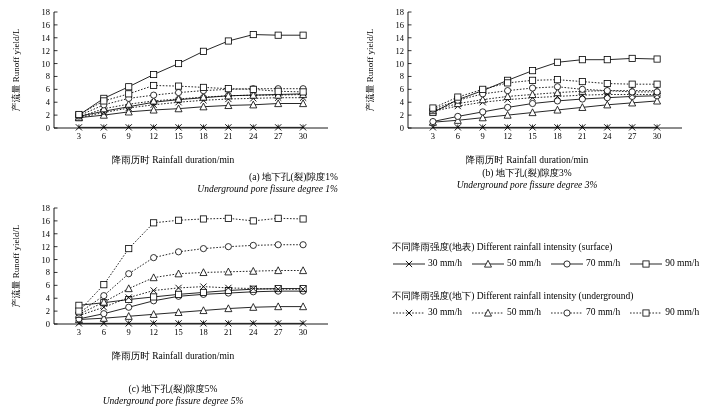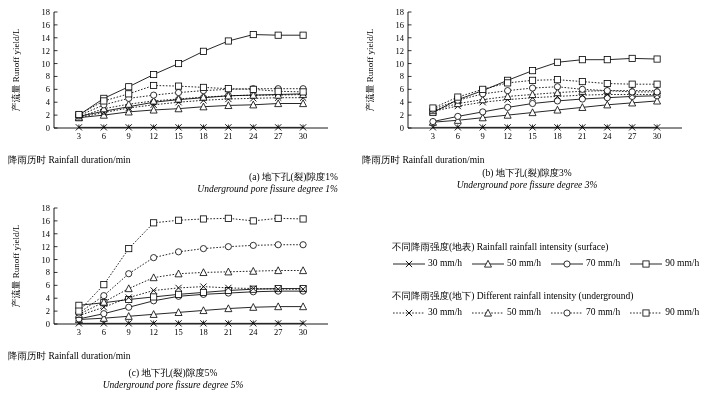--- a/index.html
+++ b/index.html
@@ -3,21 +3,21 @@
 <meta charset="utf-8">
 <style>
   html,body{margin:0;padding:0;}
   body{width:705px;height:408px;background:#ffffff;font-family:"Liberation Serif",serif;color:#000;position:relative;overflow:hidden;}
   .panel{position:absolute;}
   .plot-wrap{position:relative;}
   svg{display:block;}
   .cap{text-align:center;font-size:9.5px;line-height:12px;}
   .cap .l1{white-space:nowrap;}
   .cap .l2{white-space:nowrap;font-style:italic;}
-  .axis-x-title{font-size:9.5px;}
+  .axis-x-title{text-align:center;font-size:9.5px;}
   .legend{position:absolute;font-size:9.5px;line-height:15px;}
   .legend .head{font-size:9.5px;margin-bottom:1px;white-space:nowrap;}
   .legend .row{display:flex;align-items:center;white-space:nowrap;gap:0px;}
   .legend .row span.lbl{margin-right:7px;}
   .legend-svg{vertical-align:middle;}
 </style>
 </head>
 <body>
 
 <div class="panel" id="panel-a" style="left:8px;top:4px;">
@@ -496,28 +496,28 @@
         <rect x="142.53636363636363" y="19.72222222222222" width="6.2" height="6.2" fill="#fff" stroke="#000" stroke-width="0.8"></rect>
         <rect x="167.44545454545457" y="17.14444444444444" width="6.2" height="6.2" fill="#fff" stroke="#000" stroke-width="0.8"></rect>
         <rect x="192.35454545454544" y="15.855555555555549" width="6.2" height="6.2" fill="#fff" stroke="#000" stroke-width="0.8"></rect>
         <rect x="217.26363636363638" y="15.211111111111132" width="6.2" height="6.2" fill="#fff" stroke="#000" stroke-width="0.8"></rect>
         <rect x="242.1727272727273" y="17.7888888888889" width="6.2" height="6.2" fill="#fff" stroke="#000" stroke-width="0.8"></rect>
         <rect x="267.08181818181816" y="15.211111111111132" width="6.2" height="6.2" fill="#fff" stroke="#000" stroke-width="0.8"></rect>
         <rect x="291.9909090909091" y="15.855555555555549" width="6.2" height="6.2" fill="#fff" stroke="#000" stroke-width="0.8"></rect>
       </svg>
   </div>
   <div class="axis-x-title" style="width:330px;margin-top:0px;">降雨历时 Rainfall duration/min</div>
-  <div class="cap" style="width:330px;margin-top:4px;">
+  <div class="cap" style="width:330px;margin-top:20px;">
     <div class="l1">(c) 地下孔(裂)隙度5%</div>
     <div class="l2">Underground pore fissure degree 5%</div>
   </div>
 </div>
 
 <div class="legend" style="left:392px;top:240px;">
-  <div class="head">不同降雨强度(地表) Rainfall rainfall intensity (surface)</div>
+  <div class="head">不同降雨强度(地表) Different rainfall intensity (surface)</div>
   <div class="row" id="legend-surface">
       <span style="display: inline-flex; align-items: center;">
         <svg width="34" height="12" class="legend-svg">
           <line x1="1" y1="6" x2="33" y2="6" stroke="#000" stroke-width="0.85"></line>
           <line x1="13.9" y1="2.9" x2="20.1" y2="9.1" stroke="#000" stroke-width="0.9"></line>
           <line x1="13.9" y1="9.1" x2="20.1" y2="2.9" stroke="#000" stroke-width="0.9"></line>
         </svg>
         <span class="lbl" style="margin-left: 2px;">30 mm/h</span>
       </span>
       <span style="width: 2px;"></span>

